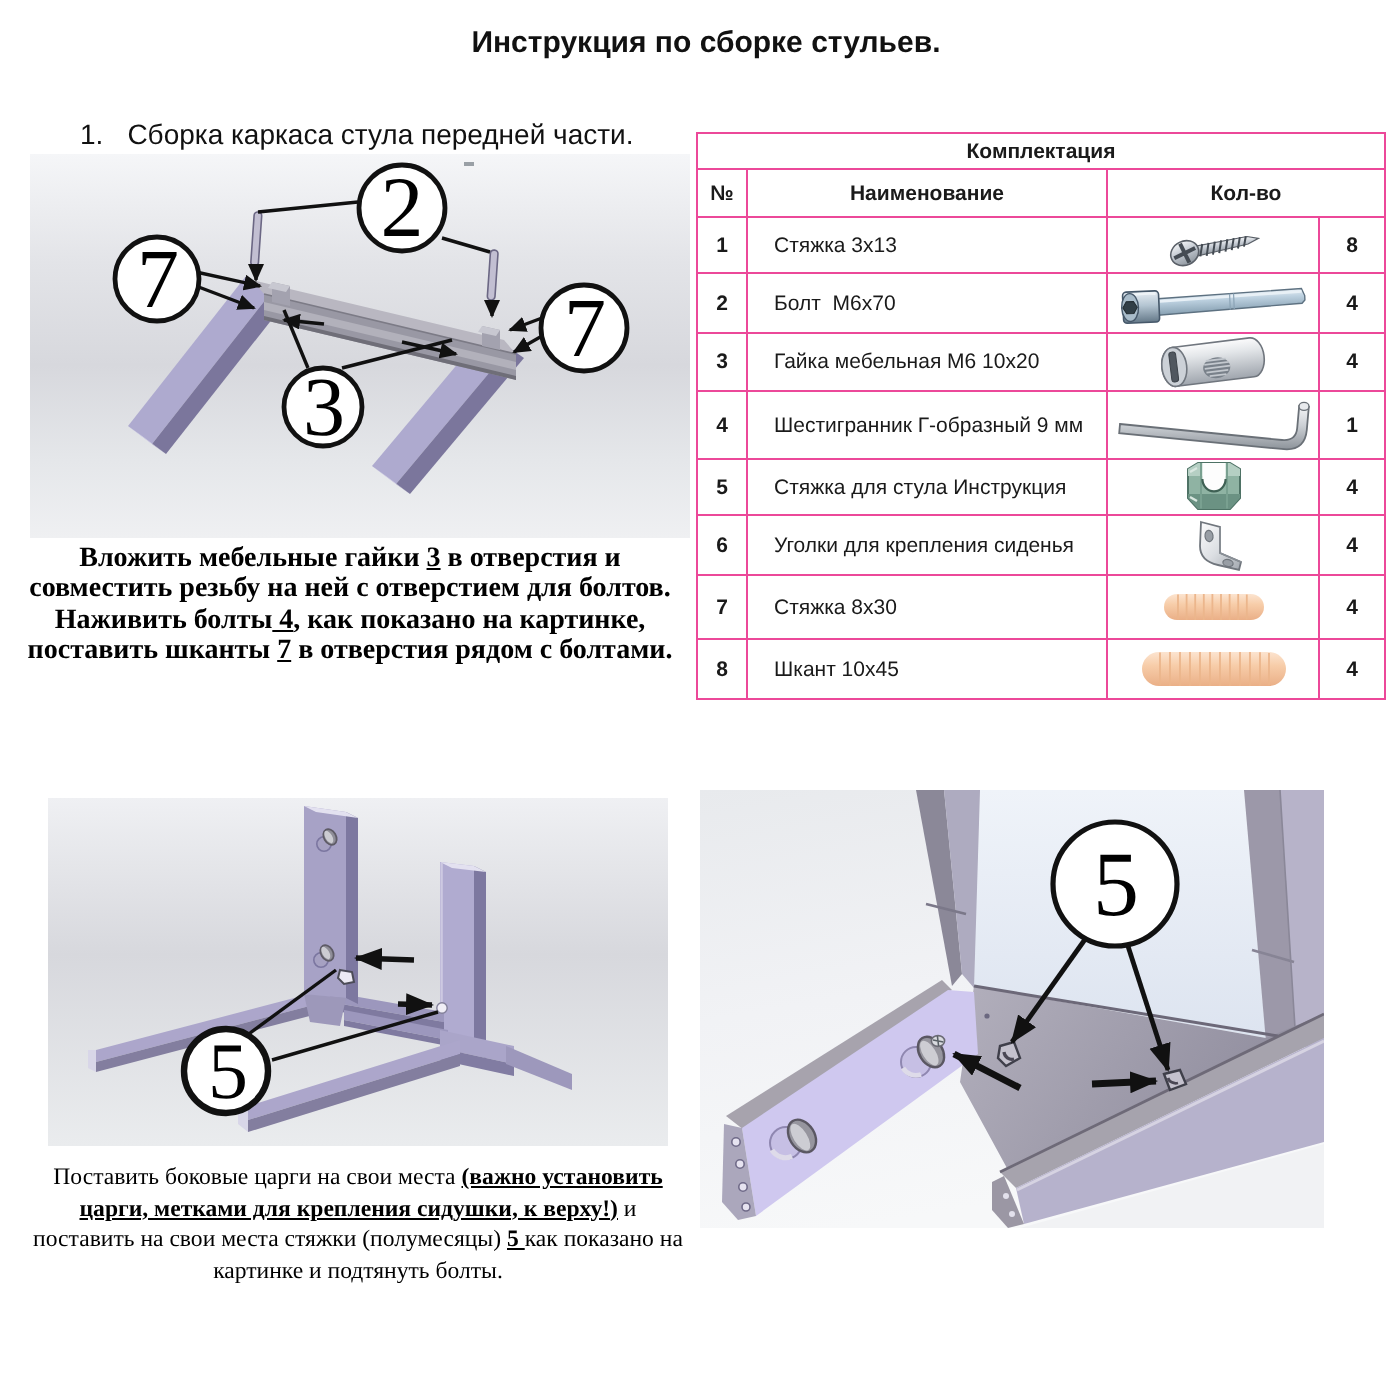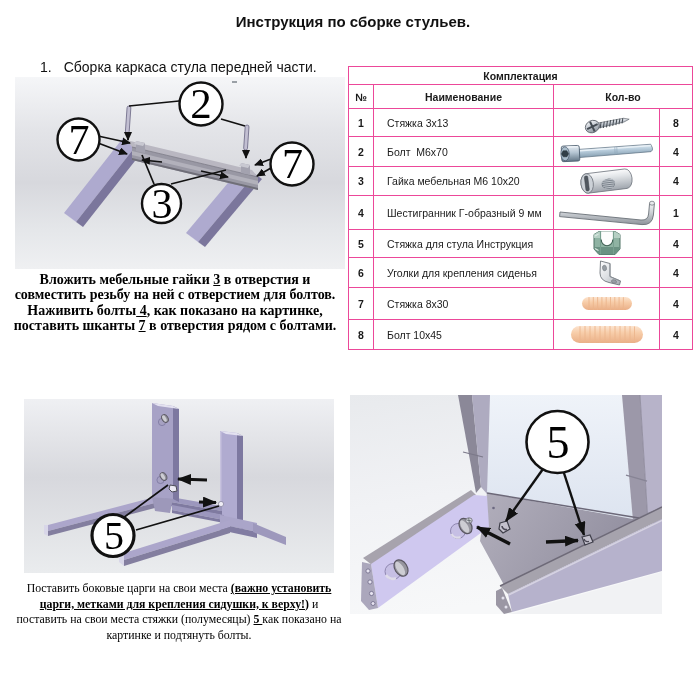--- a/index.html
+++ b/index.html
@@ -260,21 +260,21 @@
                 <stop offset="1" stop-color="#eaaf87"></stop>
               </linearGradient>
             </defs>
 <rect x="1" y="1" width="50" height="13" rx="6.5" fill="url(#dw1)"></rect>
 <path d="M8,1.2 L8,13.8 M12.3,1 L12.3,14 M16.6,1 L16.6,14 M20.9,1 L20.9,14 M25.2,1 L25.2,14 M29.5,1 L29.5,14 M33.8,1 L33.8,14 M38.1,1 L38.1,14 M42.4,1.2 L42.4,13.8" stroke="#ecb68c" stroke-width="0.9"></path>
 </svg></td>
         <td class="c4">4</td>
       </tr>
   <tr style="height:30px;">
         <td class="c1">8</td>
-        <td class="c2">Болт 10х45</td>
+        <td class="c2">Шкант 10х45</td>
         <td class="c3"><svg width="74" height="19" viewBox="0 0 74 19" style="vertical-align:middle">
 <defs>
               <linearGradient id="dw2" x1="0" y1="0" x2="0" y2="1">
 <stop offset="0" stop-color="#fce4d0"></stop>
                 <stop offset="0.4" stop-color="#f7cda9"></stop>
                 <stop offset="1" stop-color="#eaaf87"></stop>
               </linearGradient>
             </defs>
 <rect x="1" y="1" width="72" height="17" rx="8.5" fill="url(#dw2)"></rect>
 <path d="M10,1.3 L10,17.7 M15,1 L15,18 M20,1 L20,18 M25,1 L25,18 M30,1 L30,18 M35,1 L35,18 M40,1 L40,18 M45,1 L45,18 M50,1 L50,18 M55,1 L55,18 M60,1.1 L60,17.9 M64.5,1.5 L64.5,17.5" stroke="#ecb68c" stroke-width="0.9"></path>

